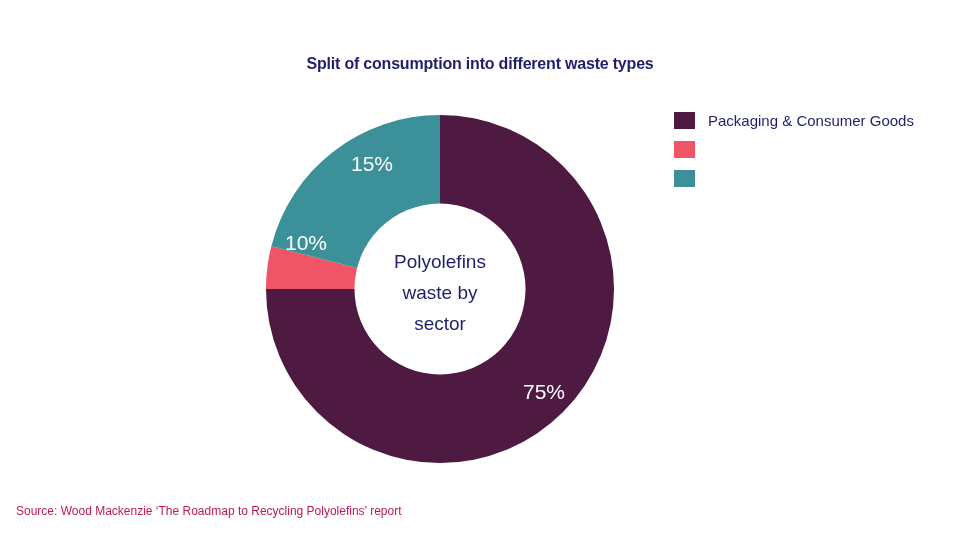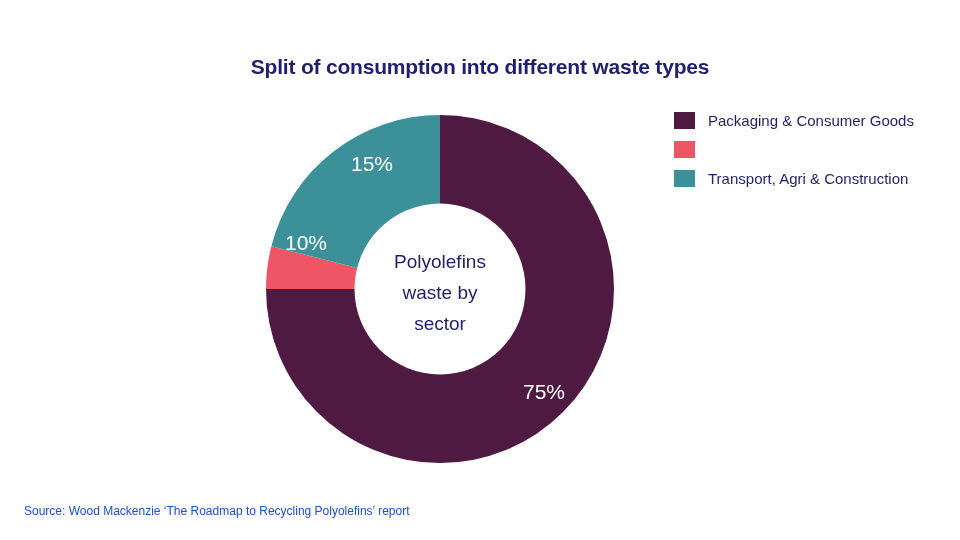--- a/index.html
+++ b/index.html
@@ -22,21 +22,21 @@
     background: #ffffff;
   }
 
   
   .chart-title {
     position: absolute;
     left: 0;
     top: 55px;
     width: 960px;
     text-align: center;
-    font-size: 21px;
+    font-size: 16px;
     font-weight: bold;
     color: #1f1f6e;
     letter-spacing: -0.2px;
     white-space: nowrap;
   }
 
   
   .donut-wrap {
     position: absolute;
     left: 266px;
@@ -83,24 +83,24 @@
   .legend-text {
     margin-left: 13px;
     font-size: 15px;
     color: #1f1f6e;
     white-space: nowrap;
   }
 
   
   .source-note {
     position: absolute;
-    left: 24px;
+    left: 16px;
     top: 504px;
     font-size: 12px;
-    color: #1d4ed8;
+    color: #be185d;
     white-space: nowrap;
   }
 </style>
 </head>
 <body>
 
 <div id="page">
 
   <div class="chart-title">Split of consumption into different waste types</div>
 
@@ -128,19 +128,18 @@
   <div class="legend">
     <div class="legend-row">
       <span class="legend-swatch" id="swatch-0" style="background: rgb(78, 26, 66);"></span>
       <span class="legend-text">Packaging &amp; Consumer Goods</span>
     </div>
     <div class="legend-row">
       <span class="legend-swatch" id="swatch-1" style="background: rgb(239, 85, 100);"></span>
     </div>
     <div class="legend-row">
       <span class="legend-swatch" id="swatch-2" style="background: rgb(59, 144, 153);"></span>
-      <span class="legend-text">Transport, Agri &amp; Construction</span>
     </div>
   </div>
 
   <div class="source-note">Source: Wood Mackenzie ‘The Roadmap to Recycling Polyolefins’ report</div>
 
 </div>
 
 </body></html>

